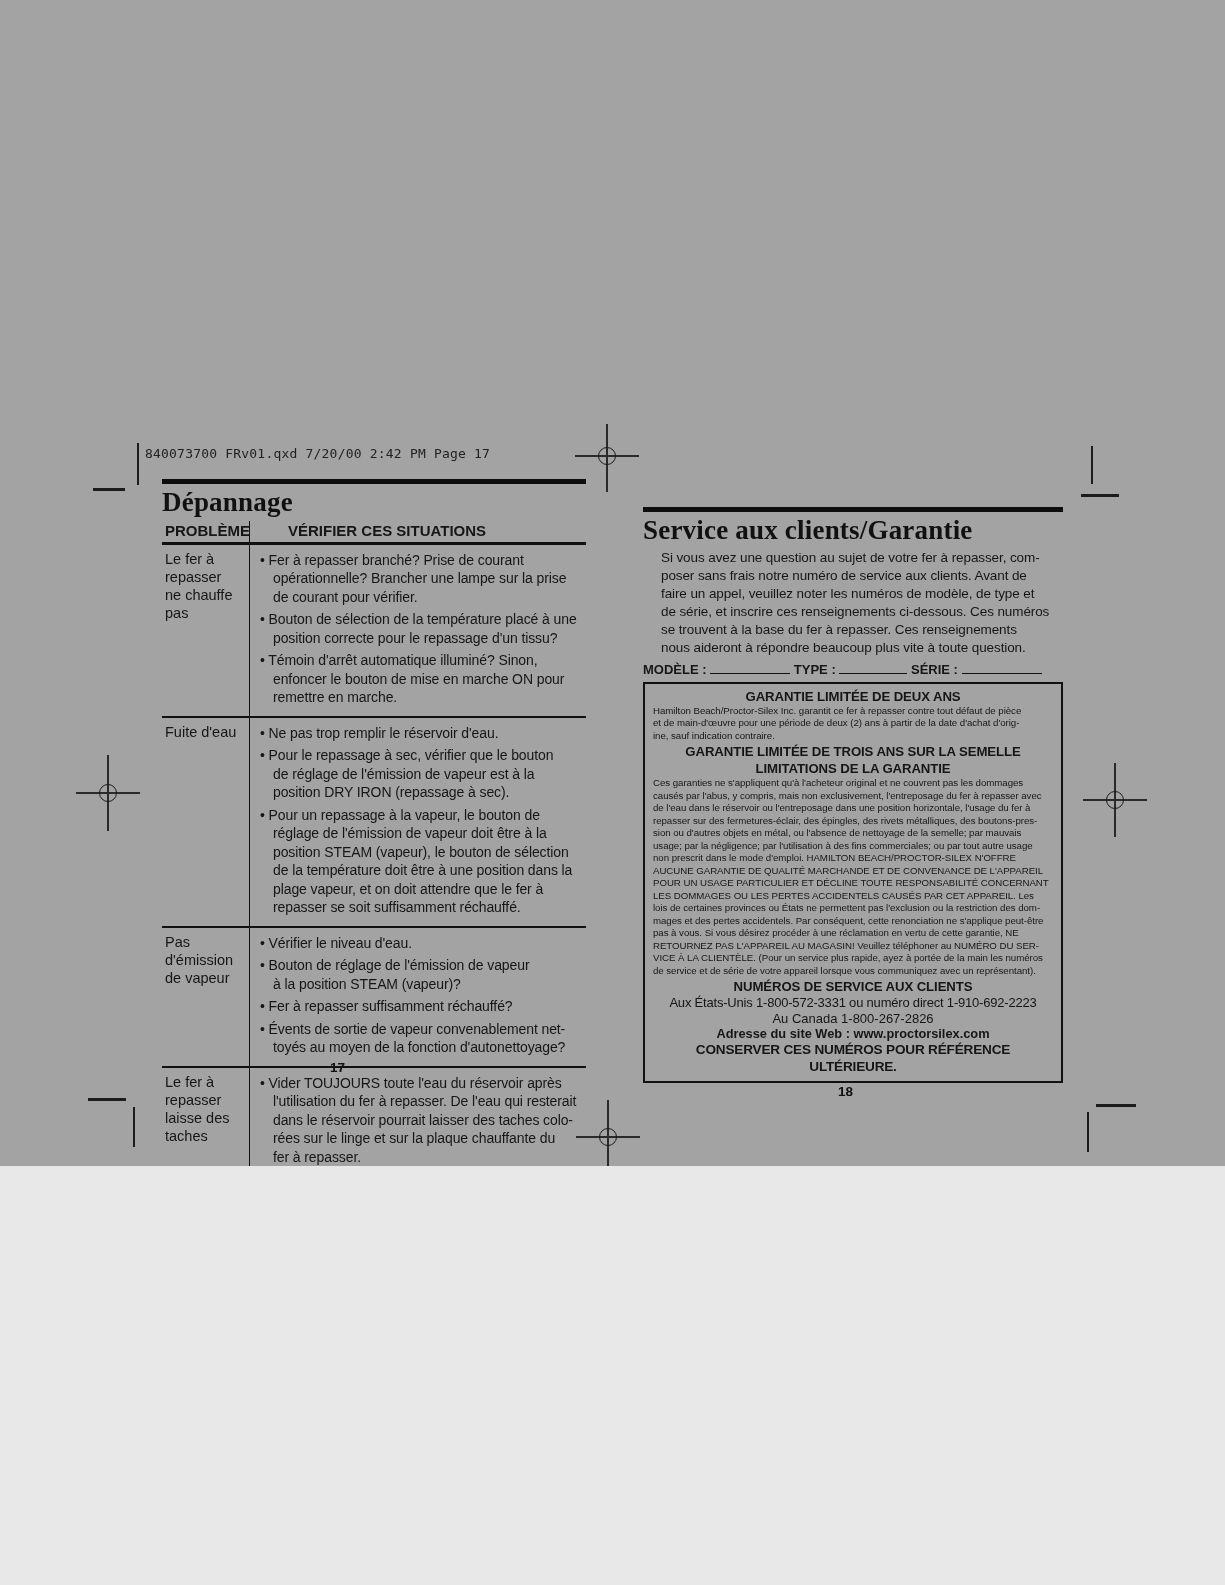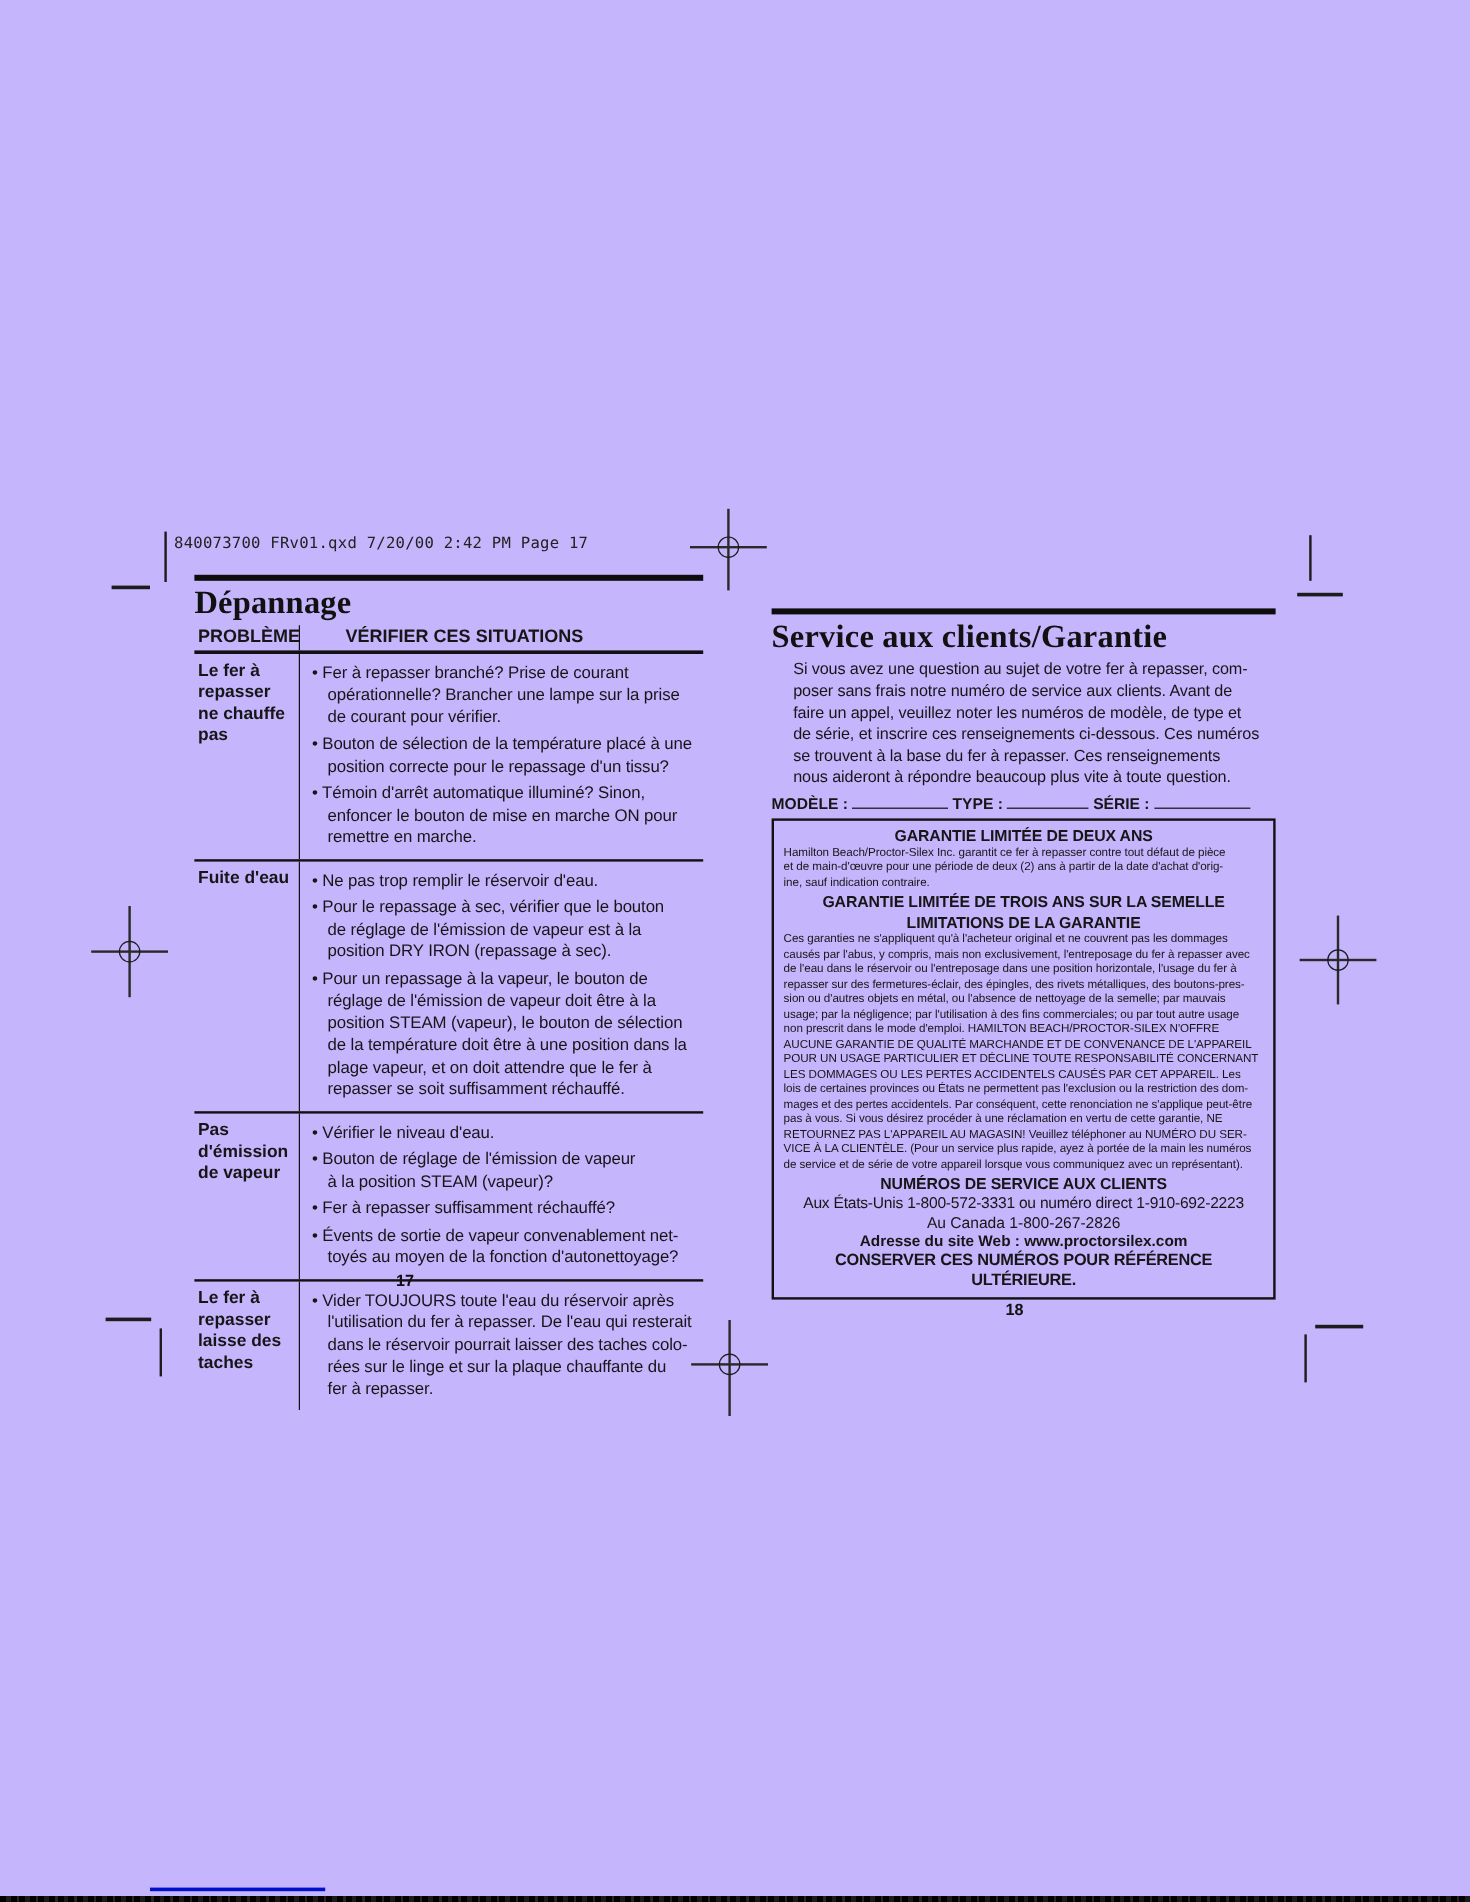--- a/index.html
+++ b/index.html
@@ -1,16 +1,16 @@
 <!DOCTYPE html>
 <html><head>
 <meta charset="utf-8">
 <style>
   html,body{margin:0;padding:0;background:#e8e8e8;}
-  #page{position:relative;width:1225px;height:1585px;background:#c4b5fd;overflow:hidden;
+  #page{position:relative;width:1225px;height:1166px;background:#a3a3a3;overflow:hidden;
         font-family:"Liberation Sans",sans-serif;color:#161616;}
   .preline{white-space:pre-line;}
 
   
   .mark{position:absolute;background:#1c1c1c;}
   .vline{width:2px;}
   .hline{height:2.5px;}
   .crosshair{position:absolute;}
   .crosshair .ch-v{position:absolute;background:#2a2a2a;width:1.5px;}
   .crosshair .ch-h{position:absolute;background:#2a2a2a;height:1.5px;}
@@ -22,21 +22,21 @@
   
   #left-col{position:absolute;left:162px;top:479px;width:424px;}
   .top-bar{height:4.5px;background:#0d0d0d;}
   h1.sec-title{font-family:"Liberation Serif",serif;font-weight:bold;font-size:27px;
                margin:3px 0 3px 0;letter-spacing:0.2px;color:#111;}
   .ts-head{display:grid;grid-template-columns:88px 1fr;border-bottom:3px solid #111;gap:28px;}
   .ts-head .cell-prob{font-weight:bold;font-size:15px;padding:1px 2px 3px 3px;border-right:1.6px solid #111;}
   .ts-head .cell-check{font-weight:bold;font-size:15px;padding:1px 2px 3px 10px;}
   .ts-row{display:grid;grid-template-columns:88px 1fr;border-bottom:2px solid #111;}
   .ts-row:last-child{border-bottom:none;}
-  .ts-row .cell-prob{font-weight:bold;font-size:14.5px;line-height:18px;
+  .ts-row .cell-prob{font-weight:normal;font-size:14.5px;line-height:18px;
                      padding:5px 2px 5px 3px;border-right:1.6px solid #111;}
   ul.checks{list-style:none;margin:0;padding:3px 0 5px 10px;}
   ul.checks li{font-size:14px;line-height:18.5px;letter-spacing:-0.1px;
                padding-left:13px;text-indent:-13px;margin:3px 0 4px 0;white-space:pre-line;}
   ul.checks li::before{content:"• ";}
 
   .pageno{position:absolute;font-weight:bold;font-size:13.5px;color:#111;}
 
   
   #right-col{position:absolute;left:643px;top:507px;width:420px;}

